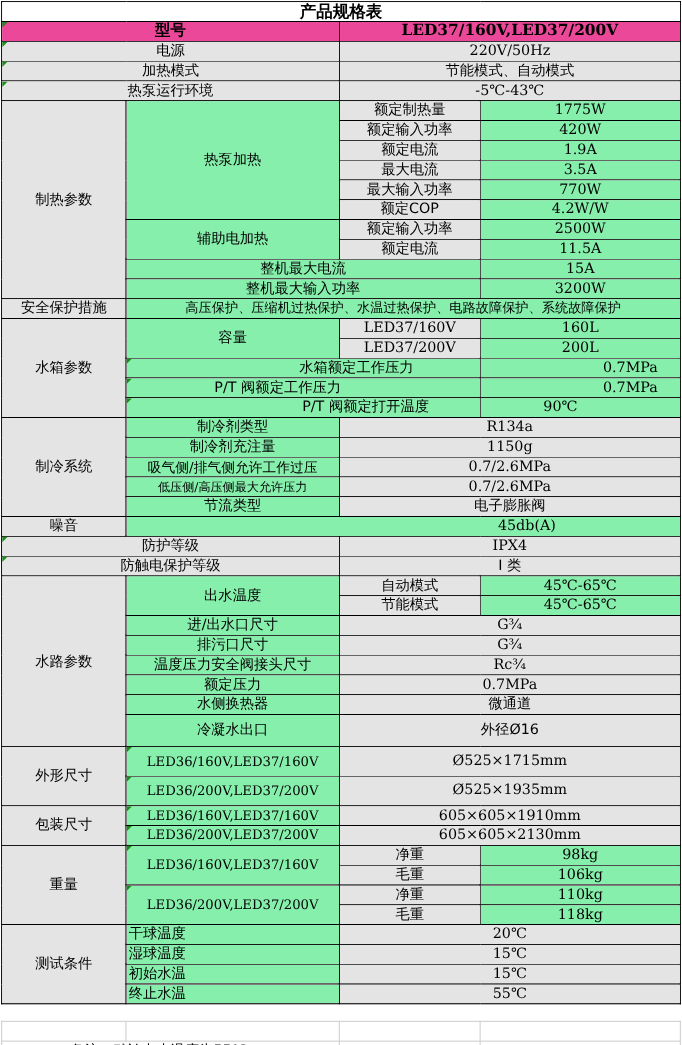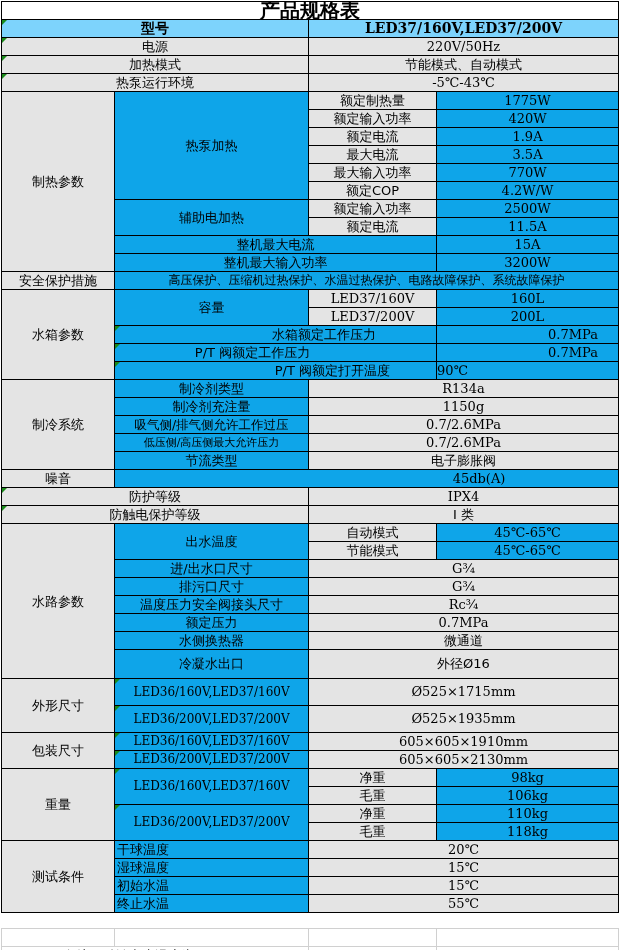--- a/index.html
+++ b/index.html
@@ -2,23 +2,23 @@
 <html><head>
 <meta charset="utf-8">
 <style>
   html, body { margin:0; padding:0; background:#fff; }
   body { width:620px; height:950px; position:relative; overflow:hidden;
          font-family: "DejaVu Sans", "Liberation Sans", sans-serif; font-size:13px; color:#000; }
   table.spec { position:absolute; left:1px; top:1px; border-collapse:collapse; table-layout:fixed; width:617px; }
   table.spec td { border:1px solid #000; padding:0; height:17px; line-height:17px; text-align:center;
                   white-space:nowrap; overflow:hidden; position:relative; }
   .g { background:#e4e4e4; }
-  .w { background:#0ea5e9; }
-  .y { background:#7dd3fc; font-weight:bold; font-size:14px; }
-  .title { font-weight:bold; font-size:20px; background:#fff; }
+  .w { background:#86efac; }
+  .y { background:#ec4899; font-weight:bold; font-size:14px; }
+  .title { font-weight:bold; font-size:15px; background:#fff; }
   .mono { font-family: "DejaVu Serif", "Liberation Serif", serif; }
   .left { text-align:left !important; padding-left:2px !important; }
   .tri::before { content:""; position:absolute; left:0; top:0; width:0; height:0;
                  border-top:5px solid #1a8a1a; border-right:5px solid transparent; }
   table.foot { position:absolute; left:1px; top:913px; border-collapse:collapse; table-layout:fixed; width:617px;margin-top:15px; }
   table.foot td { border:1px solid #d0d0d0; height:17px; line-height:17px; padding:0; text-align:center; white-space:nowrap; }
   .tall { height:28px !important; line-height:28px !important; }
   .h26 { height:26px !important; line-height:26px !important; }
 </style>
 </head>
@@ -114,21 +114,21 @@
   <tr>
         <td colspan="2" class="w tri" style="text-align:right;padding-right:60px">水箱额定工作压力</td>
         <td class="w mono" style="text-align:right;padding-right:20px">0.7MPa</td>
       </tr>
   <tr>
         <td colspan="2" class="w tri" style="text-align:center;padding-right:46px">P/T 阀额定工作压力</td>
         <td class="w mono" style="text-align:right;padding-right:20px">0.7MPa</td>
       </tr>
   <tr>
         <td colspan="2" class="w tri" style="text-align:right;padding-right:46px">P/T 阀额定打开温度</td>
-        <td class="w mono" style="text-align:left;padding-right:36px">90℃</td>
+        <td class="w mono" style="text-align:center;padding-right:36px">90℃</td>
       </tr>
 
   <tr>
     <td rowspan="5" class="g">制冷系统</td>
     <td class="w">制冷剂类型</td>
     <td colspan="2" class="g mono">R134a</td>
   </tr>
   <tr>
         <td class="w">制冷剂充注量</td>
         <td colspan="2" class="g mono">1150g</td>

